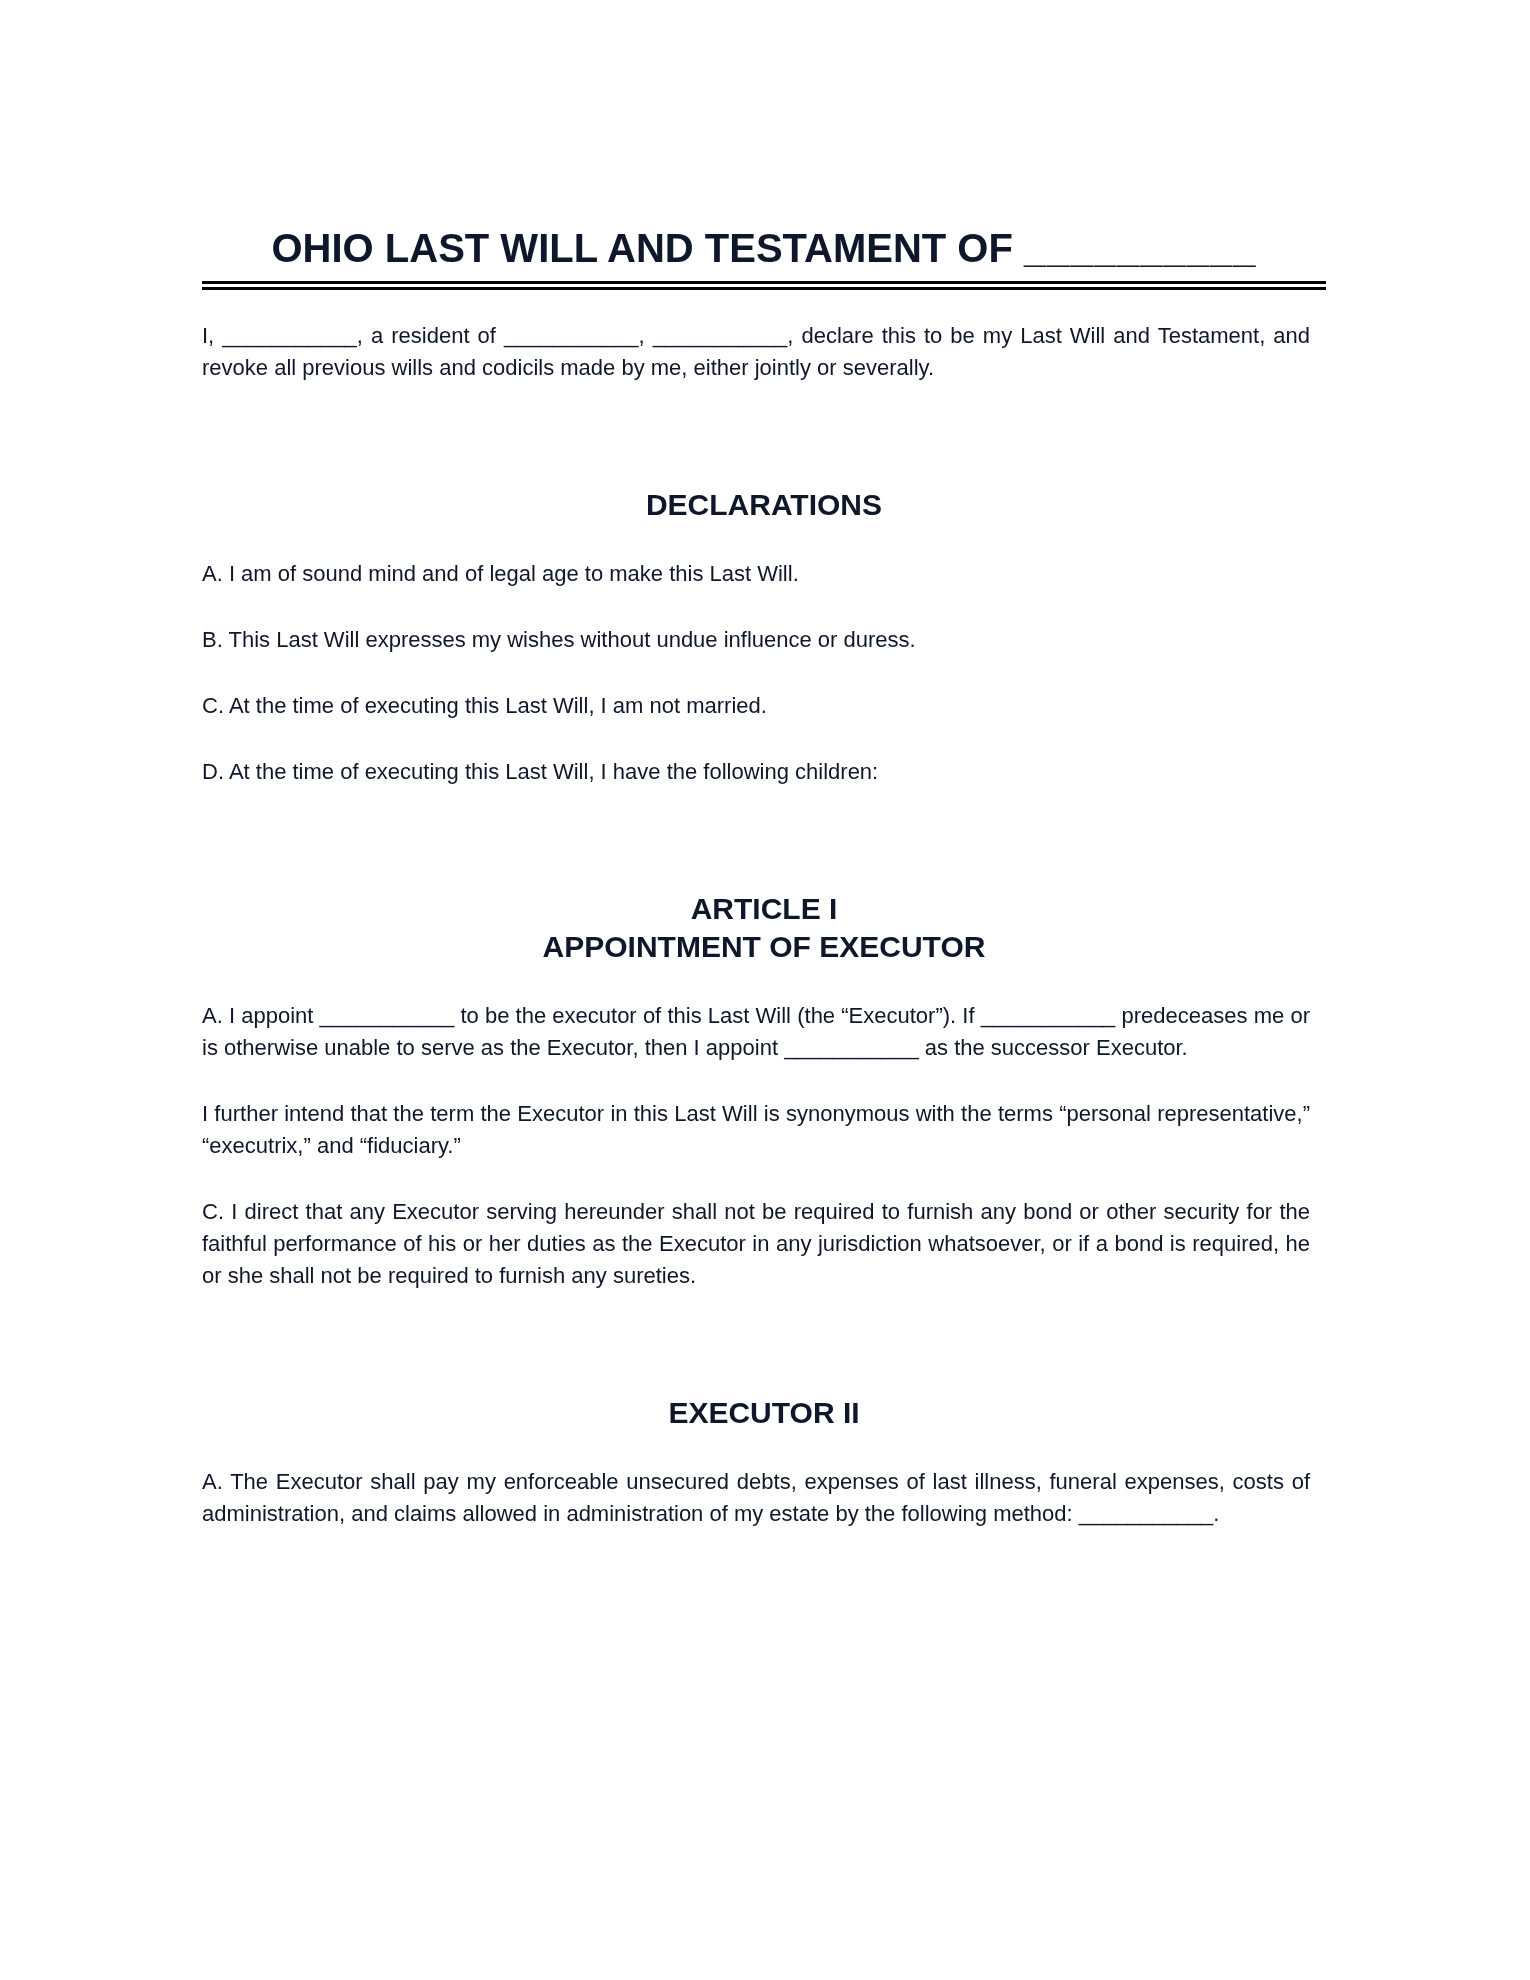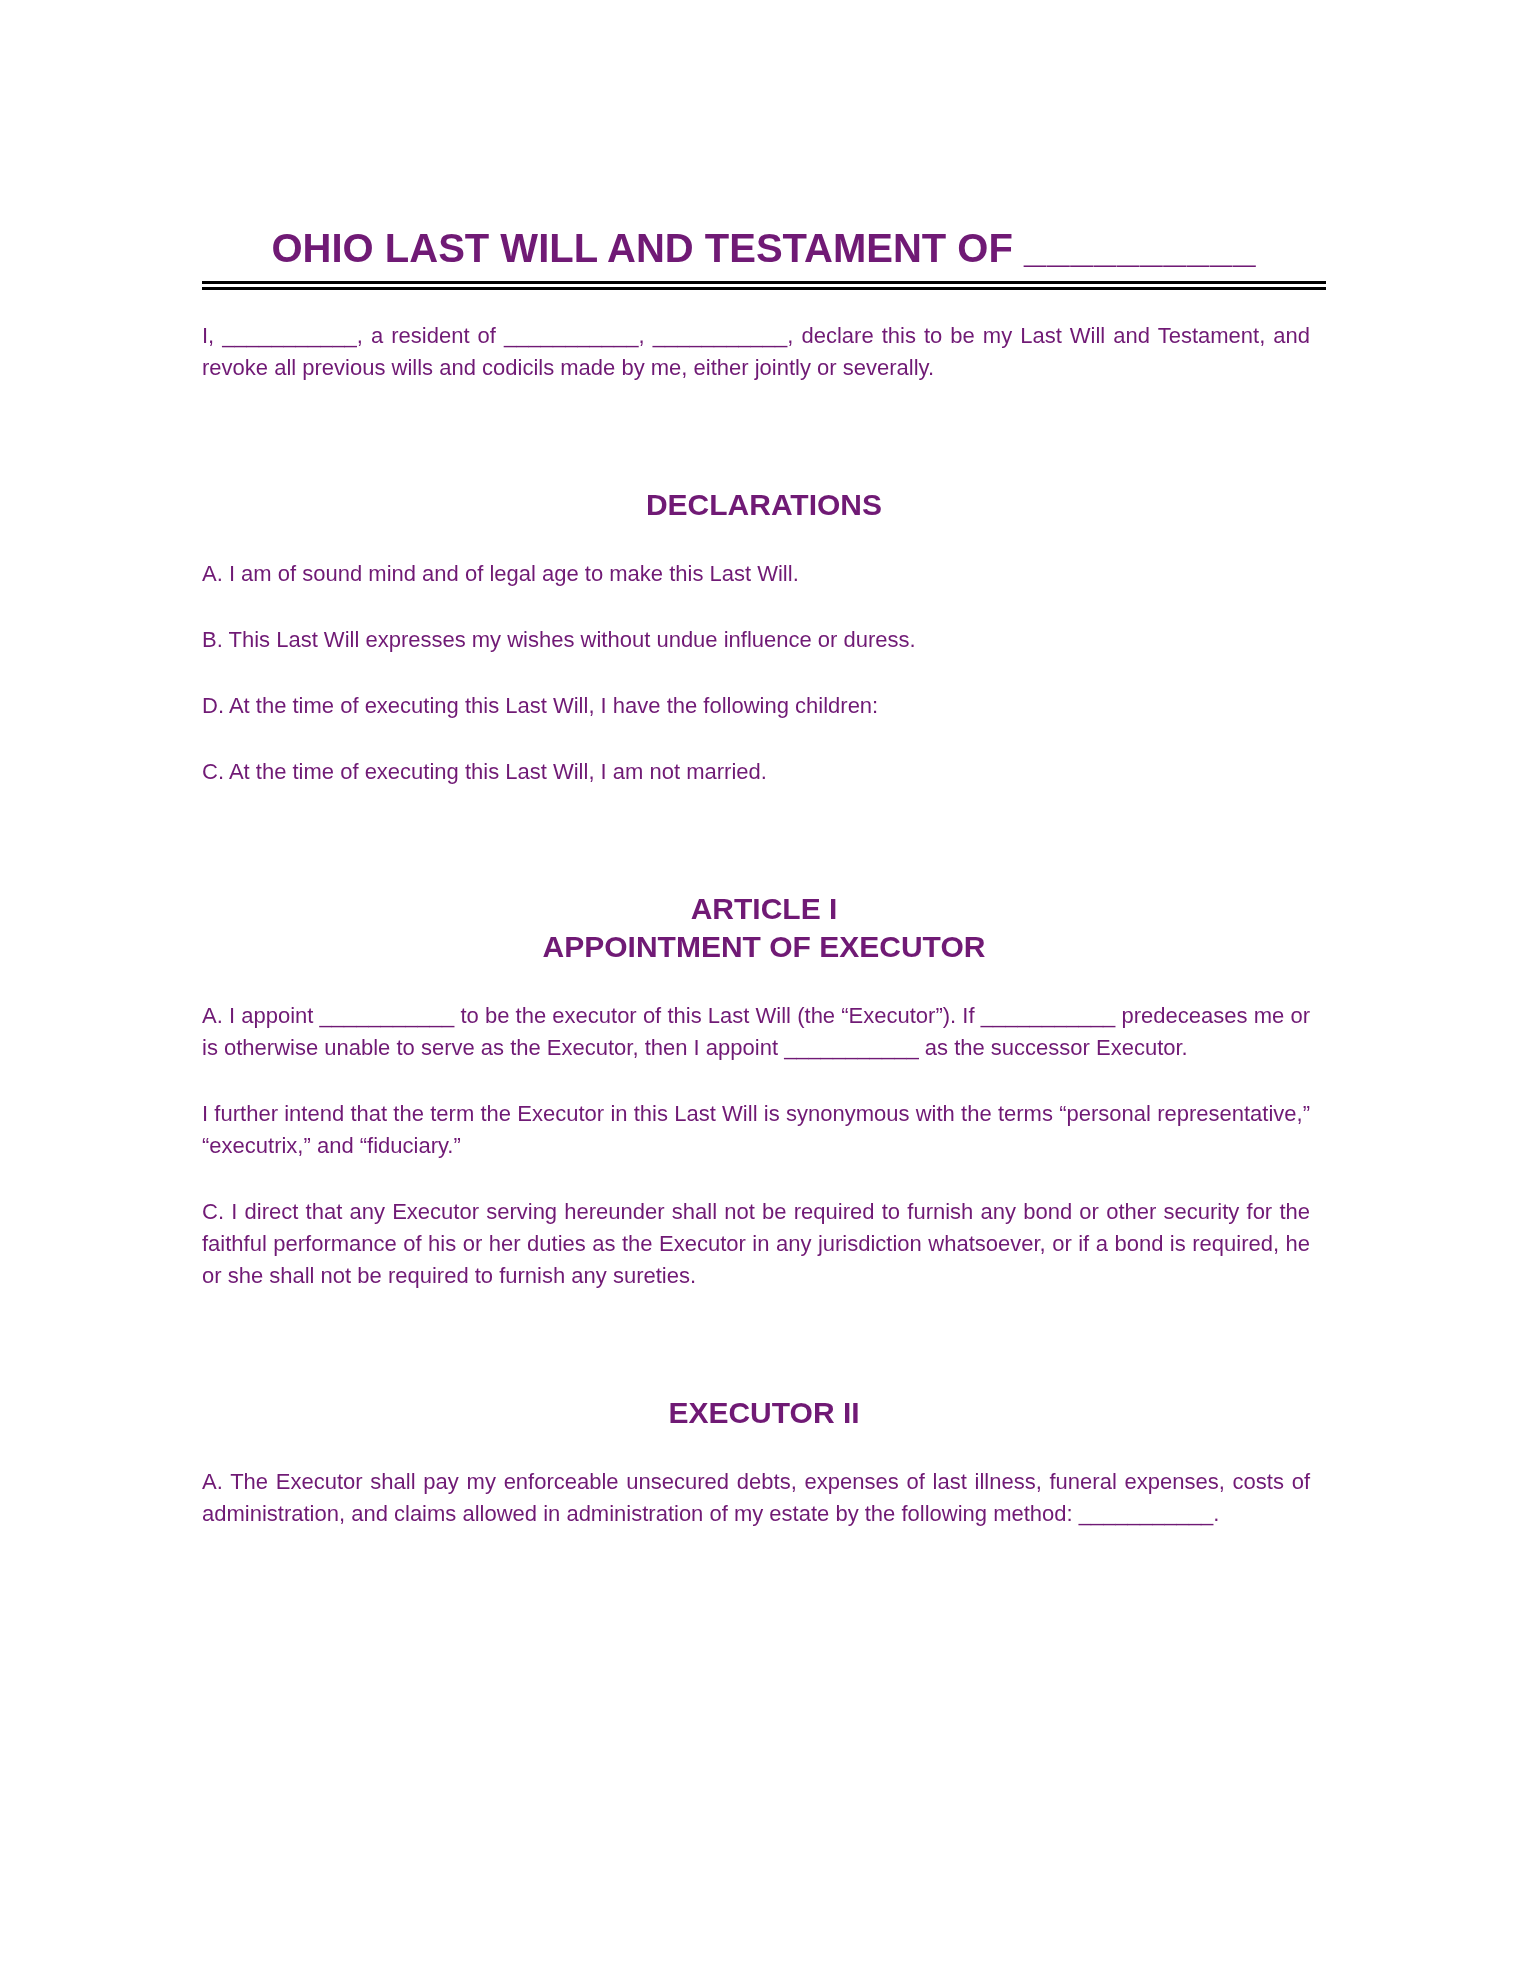--- a/index.html
+++ b/index.html
@@ -4,21 +4,21 @@
 <style>
   html, body { margin: 0; padding: 0; background: #ffffff; }
   .page {
     position: relative;
     width: 1476px;
     height: 1980px;
     box-sizing: border-box;
     margin: 0 auto;
     padding: 226px 177px 0 175px;
     background: #ffffff;
-    color: #701a75;
+    color: #0f172a;
     font-family: "Liberation Sans", "DejaVu Sans", sans-serif;
     font-size: 22px;
     line-height: 32px;
     overflow: hidden;
   }
   .title {
     margin: 0;
     font-size: 40px;
     line-height: 44px;
     font-weight: 700;
@@ -57,23 +57,23 @@
   <div class="double-rule"></div>
 
   <p class="body intro">I, ___________, a resident of ___________, ___________, declare this to be my Last Will and Testament, and revoke all previous wills and codicils made by me, either jointly or severally.</p>
 
   <h2 class="heading">DECLARATIONS</h2>
 
   <p class="body">A. I am of sound mind and of legal age to make this Last Will.</p>
 
   <p class="body">B. This Last Will expresses my wishes without undue influence or duress.</p>
 
+  <p class="body">C. At the time of executing this Last Will, I am not married.</p>
+
   <p class="body">D. At the time of executing this Last Will, I have the following children:</p>
-
-  <p class="body">C. At the time of executing this Last Will, I am not married.</p>
 
   <h2 class="heading">
     <span class="heading-line">ARTICLE I</span>
     <span class="heading-line">APPOINTMENT OF EXECUTOR</span>
   </h2>
 
   <p class="body">A. I appoint ___________ to be the executor of this Last Will (the “Executor”). If ___________ predeceases me or is otherwise unable to serve as the Executor, then I appoint ___________ as the successor Executor.</p>
 
   <p class="body">I further intend that the term the Executor in this Last Will is synonymous with the terms “personal representative,” “executrix,” and “fiduciary.”</p>
 

